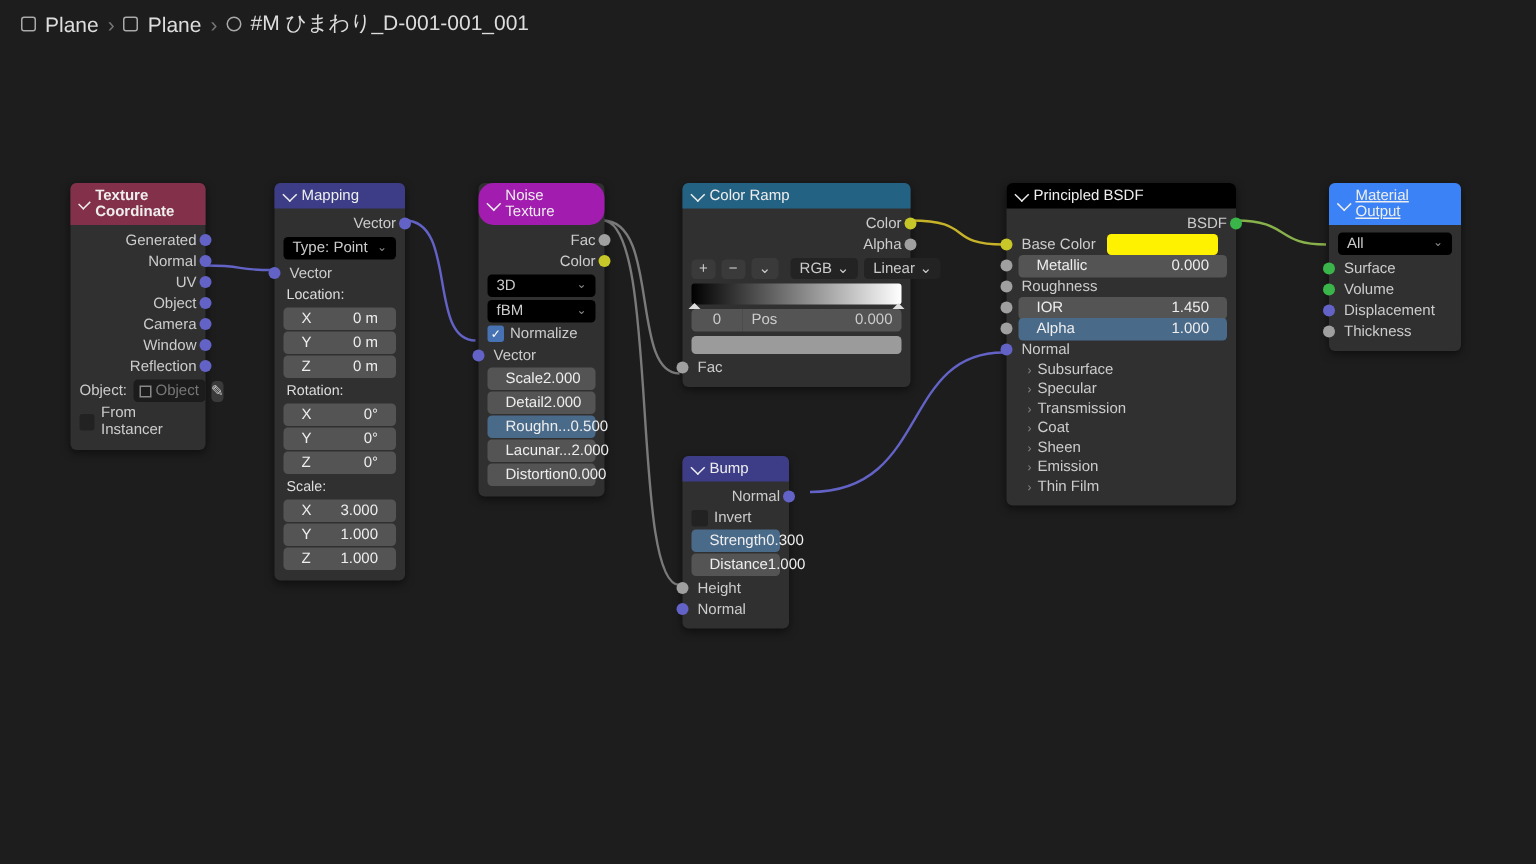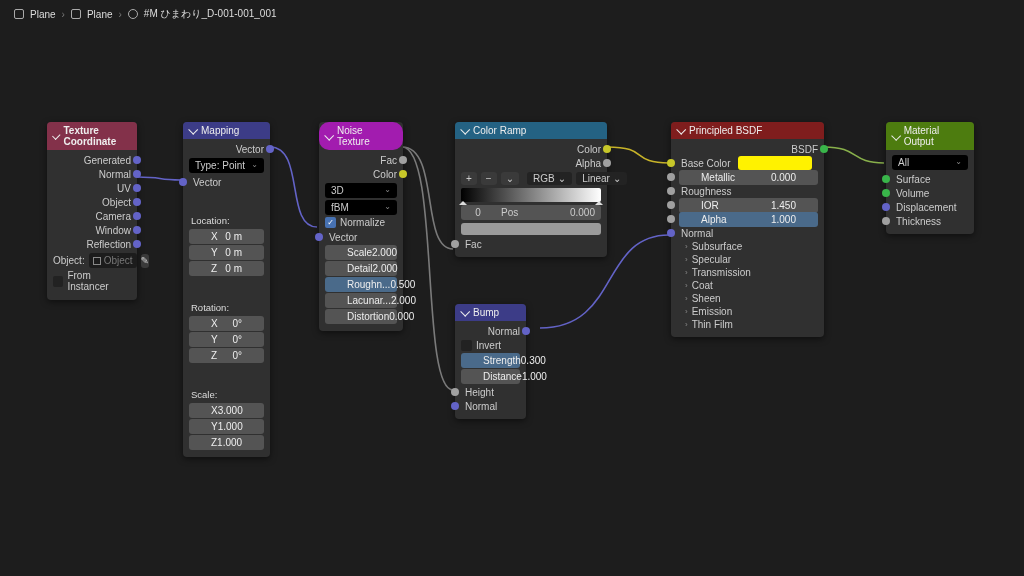--- a/index.html
+++ b/index.html
@@ -1,54 +1,54 @@
 <!DOCTYPE html>
 <html><head>
 <meta charset="utf-8">
 <style>
   * { box-sizing: border-box; margin: 0; padding: 0; font-family: -apple-system, "Segoe UI", sans-serif; }
   body { background: #1d1d1d; width: 1024px; height: 576px; overflow: hidden; color: #ccc; font-size: 10px; position: relative; }
 
   
-  .crumbs { position: absolute; top: 7px; left: 14px; display: flex; align-items: center; gap: 6px; color: #ddd; font-size: 10px; }
+  .crumbs { position: absolute; top: 7px; left: 14px; display: flex; align-items: center; gap: 6px; color: #ddd; font-size: 14px; }
   .crumbs .chev { color: #777; }
   .crumb-ico { width: 10px; height: 10px; display: inline-block; border: 1px solid #aaa; border-radius: 2px; }
 
   
   svg.wires { position: absolute; inset: 0; width: 1024px; height: 576px; pointer-events: none; }
 
   
   .node { position: absolute; background: #303030; border-radius: 4px; box-shadow: 0 2px 6px rgba(0,0,0,.5); }
   .hdr { padding: 3px 6px; border-radius: 4px 4px 0 0; color: #eee; font-size: 10px; display: flex; align-items: center; gap: 3px; }
   .hdr .tog { display:inline-block; width:7px; height:7px; transform: rotate(45deg); border-right:1px solid #eee; border-bottom:1px solid #eee; margin-right:2px; transform-origin:center; transform: rotate(45deg) translateY(-1px); }
   .hdr-red    { background: #83314a; font-weight: bold; }
   .hdr-purple { background: #3c3c87; }
   .hdr-orange { background: #a21caf; border-radius: 10px; }
   .hdr-teal   { background: #246283; }
-  .hdr-green  { background: #7f1d1d; }
-  .hdr-dred   { background: #4d7c0f; }
+  .hdr-green  { background: #000000; }
+  .hdr-dred   { background: #3b82f6; text-decoration: underline; }
 
   .body { padding: 3px 0 6px; }
   .row  { display: flex; align-items: center; padding: 1px 6px; height: 14px; position: relative; font-size: 10px; }
   .row .lab { flex: 1; color: #ccc; }
   .row.r { justify-content: flex-end; }
   .row.r .lab { flex: 0 0 auto; }
   .sock { width: 8px; height: 8px; border-radius: 50%; position: absolute; top: 3px; }
   .sock.out { right: -4px; }
   .sock.in  { left:  -4px; }
   .s-purple { background: #6363c7; }
   .s-grey   { background: #a0a0a0; }
   .s-yellow { background: #c7c729; }
   .s-green  { background: #39b54a; }
 
-  .sect { padding: 2px 8px; font-size: 9.5px; color: #ddd; margin-top: 24px; }
+  .sect { padding: 2px 8px; font-size: 9.5px; color: #ddd; }
   .sel  { margin: 2px 6px; background: #000000; border-radius: 3px; padding: 2px 6px; display:flex; justify-content:space-between; align-items:flex-start; font-size:10px; }
   .sel .car { color:#888; font-size:8px; }
 
-  .fld { margin: 1px 6px; background: #545454; border-radius: 3px; padding: 2px 22px; display:flex; justify-content:space-between; font-size:10px; color:#eee; }
+  .fld { margin: 1px 6px; background: #545454; border-radius: 3px; padding: 2px 12px; display:flex; justify-content:space-between; font-size:10px; color:#eee; }
   .fld.hl { background: #4a6a8a; }
 
   .chk { margin: 2px 6px; display:flex; align-items:center; gap:4px; font-size:10px; }
   .chkbox { width:11px; height:11px; background:#4772b3; border-radius:2px; display:flex; align-items:center; justify-content:center; color:#fff; font-size:8px; }
   .chkbox.off { background:#222; }
 
   .sub { padding: 1px 6px 1px 14px; display:flex; align-items:center; gap:4px; font-size:10px; color:#ccc; }
   .sub .tri { color:#888; font-size:8px; }
 
   .sw { height:14px; margin:1px 6px; border-radius:3px; }

